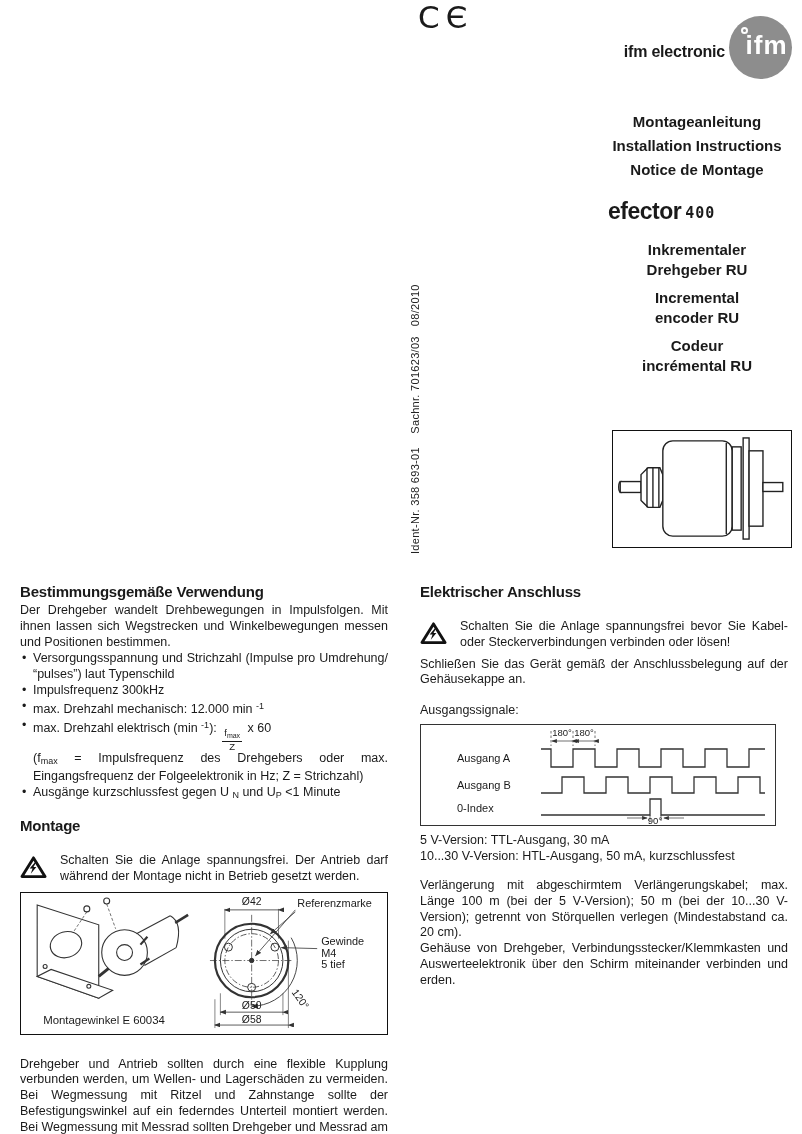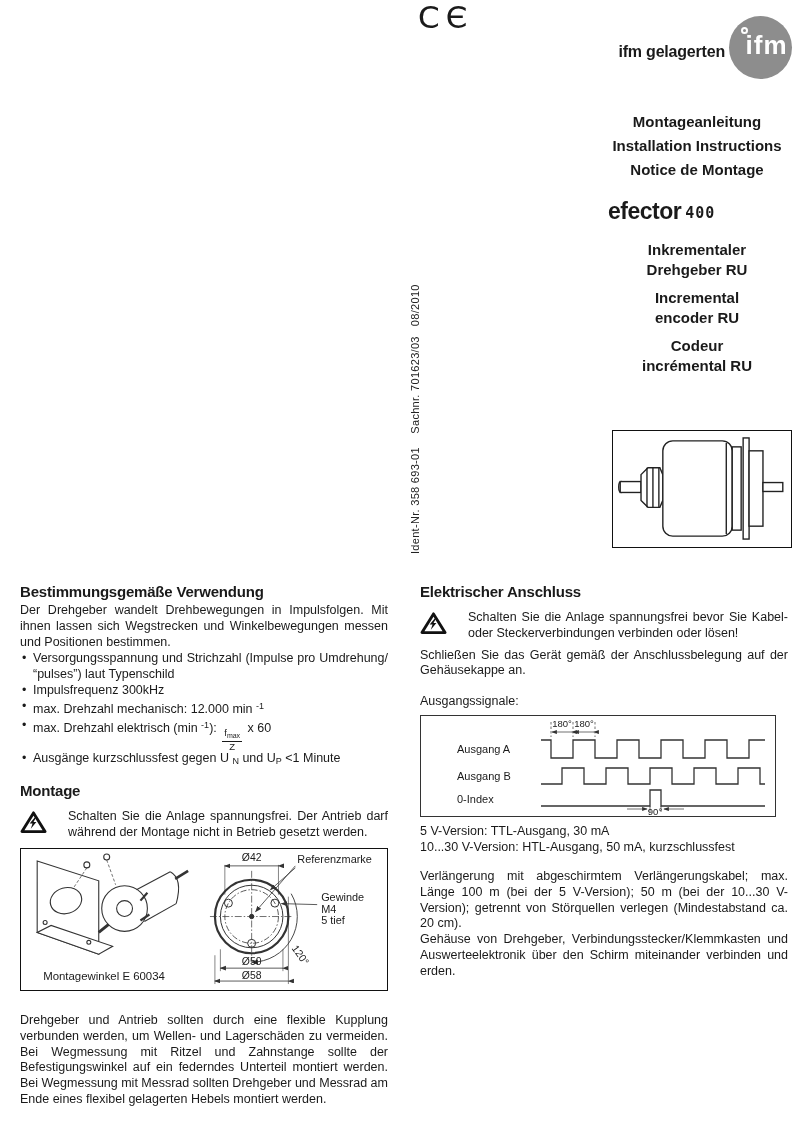--- a/index.html
+++ b/index.html
@@ -43,39 +43,39 @@
   ul.bullets { list-style: none; margin-top: 1px; }
   ul.bullets li { position: relative; padding-left: 13px; text-align: justify; }
   ul.bullets li::before { content: "\2022"; position: absolute; left: 2px; }
   sup { font-size: 9px; vertical-align: 4px; }
   sub { font-size: 9px; vertical-align: -2px; }
   .frac { display: inline-flex; flex-direction: column; align-items: center;
           font-size: 9.5px; line-height: 9px; vertical-align: -4px; margin: 0 2px; }
   .frac .num { border-bottom: 1px solid #1a1a1a; padding: 0 2px 1px; }
   .frac .num sub { font-size: 7px; }
   .h-montage { margin-top: 13px; margin-bottom: 3px; }
-  .warn { display: flex; gap: 20px; margin-top: 9px; }
+  .warn { display: flex; gap: 12px; margin-top: 18px; align-items: center; }
   .warn .wicon { flex: 0 0 28px; padding-top: 1px; }
   .warn .wtext { flex: 1; text-align: justify; }
   .figure-box { margin-top: 7px; border: 1.3px solid #111; height: 143px; position: relative; }
   .after-figure { margin-top: 22px; }
   .signals-label { margin-top: 15px; margin-bottom: 5px; }
   .timing-box { border: 1.2px solid #333; width: 356px; height: 102px; }
   .versions { margin-top: 6px; line-height: 16px; }
   .body2 { margin-top: 14px; }
   svg text { font-family: "Liberation Sans", sans-serif; fill: #1a1a1a; }
 </style>
 </head>
 <body>
 
 <div class="page">
 
   <div class="ce">CЄ</div>
 
-  <div class="brand">ifm gelagerten</div>
+  <div class="brand">ifm electronic</div>
   <div class="ifm-circle">
     <span class="dot"></span>
     <span class="glyph">ifm</span>
   </div>
 
   <div class="doc-titles">
     <div>Montageanleitung</div>
     <div>Installation Instructions</div>
     <div>Notice de Montage</div>
   </div>
@@ -129,20 +129,21 @@
       <li><span>Versorgungsspannung und Strichzahl (Impulse pro Umdrehung/ “pulses”) laut Typenschild</span></li>
       <li><span>Impulsfrequenz 300kHz</span></li>
       <li>
         <span>max. Drehzahl mechanisch: 12.000 min </span><sup>-1</sup>
       </li>
       <li>
         <span>max. Drehzahl elektrisch (min </span><sup>-1</sup><span>): </span><span class="frac">
             <span class="num"><span>f</span><sub>max</sub></span>
             <span class="den">Z</span>
           </span><span> x 60</span>
+        <div><span>(f</span><sub>max</sub><span> = Impulsfrequenz des Drehgebers oder max. Eingangsfrequenz der Folgeelektronik in Hz; Z = Strichzahl)</span></div>
       </li>
       <li>
         <span>Ausgänge kurzschlussfest gegen U </span><sub>N</sub><span> und U</span><sub>P</sub><span> &lt;1 Minute</span>
       </li>
     </ul>
 
     <h1 class="h-montage">Montage</h1>
 
     <div class="warn">
       <span class="wicon">

